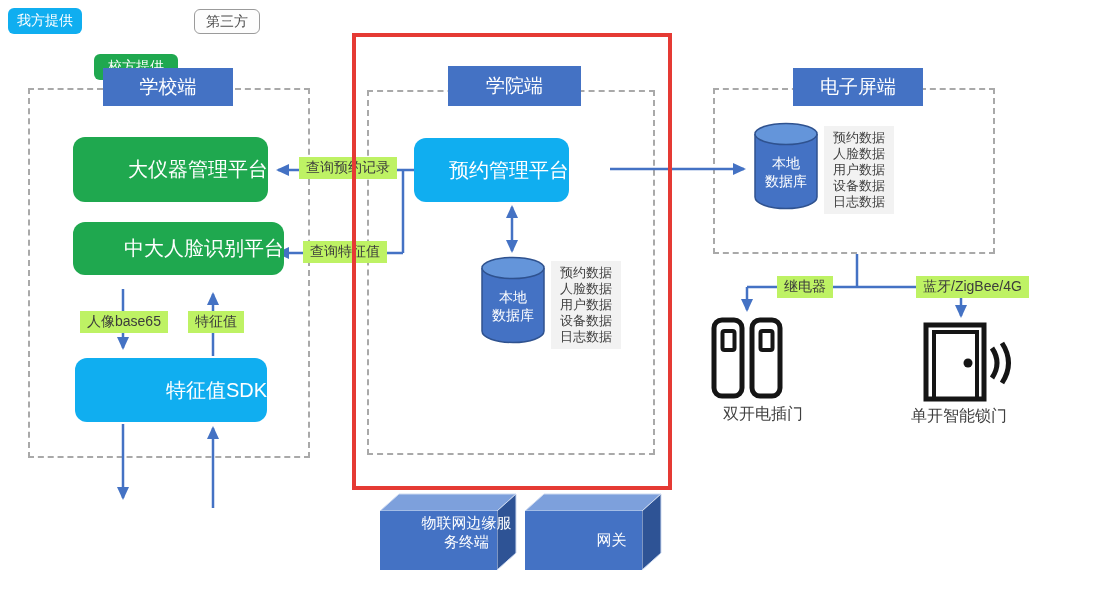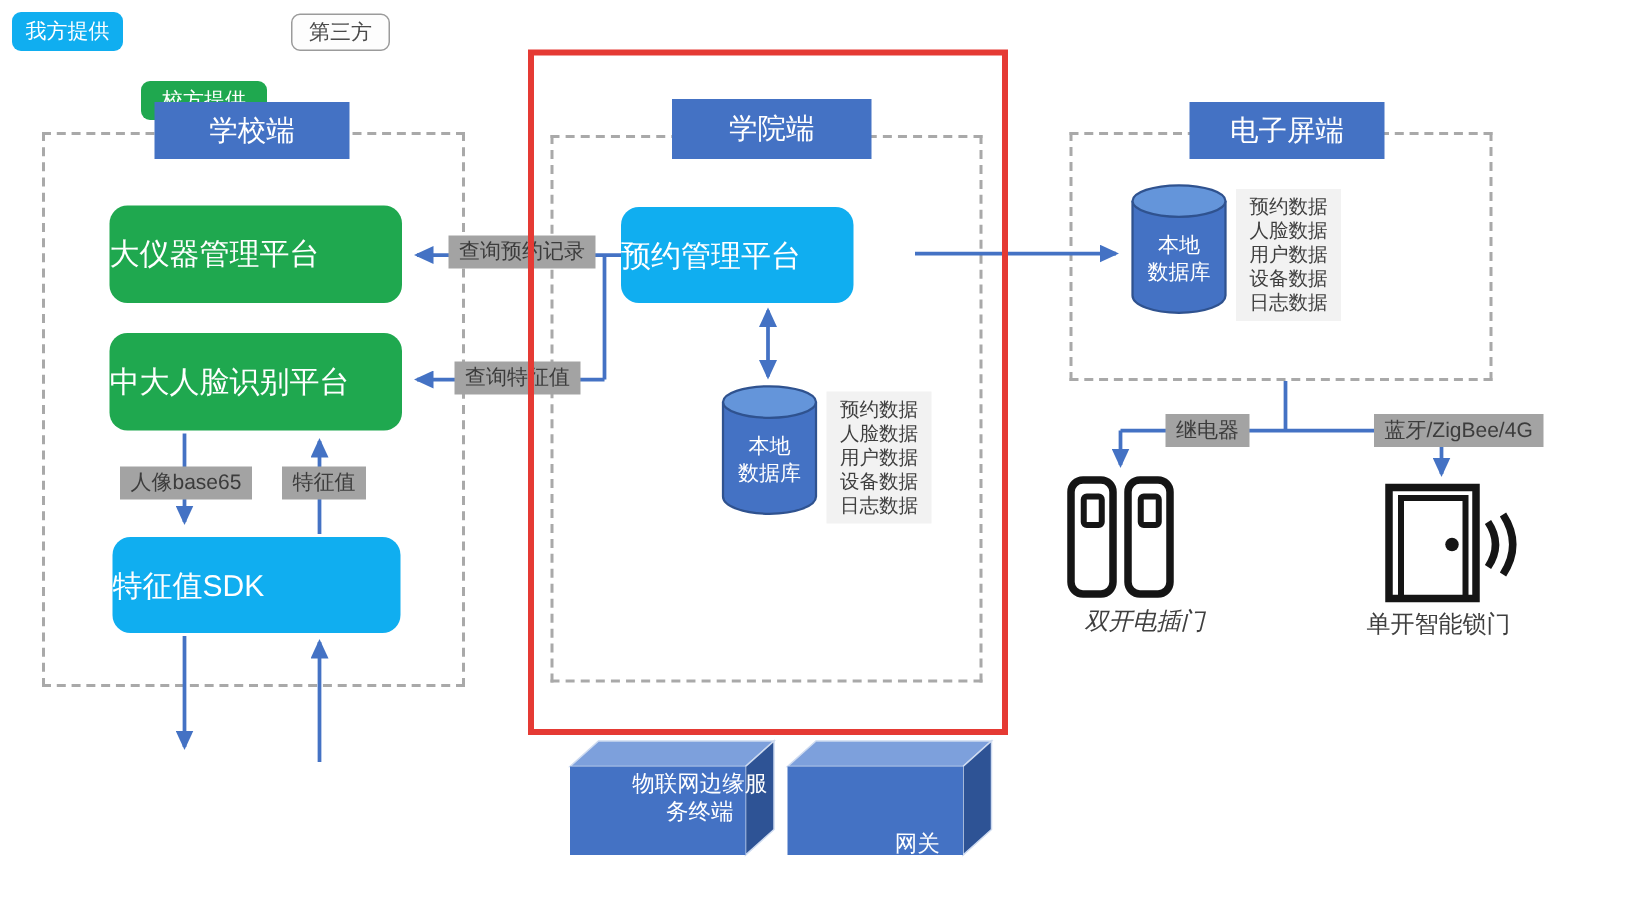--- a/index.html
+++ b/index.html
@@ -12,28 +12,28 @@
   .chip{display:flex;align-items:center;justify-content:center;font-size:14px;border-radius:6px;height:26px;}
   .chip-blue{background:#10aef0;color:#fff;width:74px;}
   .chip-green{background:#1fa84f;color:#fff;width:84px;margin-top:46px;}
   .chip-gray{background:#fdfdfd;color:#4a4a4a;border:1.5px solid #9b9b9b;width:64px;height:23px;}
   
   .frame{border:2px dashed #a9a9a9;z-index:1;}
   
   .hdr{background:#4472c4;color:#fff;display:flex;align-items:center;justify-content:center;
        font-size:19px;z-index:3;}
   
-  .node{display:flex;align-items:center;justify-content:flex-start;color:#fff;z-index:3;
+  .node{display:flex;align-items:center;justify-content:flex-end;color:#fff;z-index:3;
         border-radius:12px;font-size:20px;text-align:center;}
   .node-green{background:#1fa84f;}
   .node-cyan{background:#10aef0;}
   .node-gray{background:#f7f7f7;color:#3a3a3a;border:1.5px solid #7a7a7a;border-radius:10px;
              font-size:17px;line-height:1.3;flex-direction:column;}
   
-  .lbl{background:#a3a3a3;color:#3c3c3c;font-size:14px;padding:2px 7px;z-index:4;white-space:nowrap;}
+  .lbl{background:#bef264;color:#3c3c3c;font-size:14px;padding:2px 7px;z-index:4;white-space:nowrap;}
   
   .dblist{background:#f2f2f2;color:#3f3f3f;font-size:13px;line-height:16px;padding:4px 9px;z-index:3;}
   .dblist div{white-space:nowrap;}
   
   .redbox{border:4px solid #e53a34;z-index:5;pointer-events:none;}
   
   .wires{left:0;top:0;z-index:2;}
   .shape{z-index:3;}
   .facelabel{z-index:4;color:#fff;text-align:center;font-size:15px;line-height:1.25;padding-left:28px;}
   .doorlabel{z-index:3;color:#3f3f3f;font-size:16px;text-align:center;white-space:nowrap;}
@@ -86,21 +86,21 @@
   <div class="abs hdr" style="left:448px;top:66px;width:133px;height:40px;">
     <span>学院端</span>
   </div>
   <div class="abs hdr" style="left:793px;top:68px;width:130px;height:38px;">
     <span>电子屏端</span>
   </div>
 
   <div class="abs node node-green" style="left:73px;top:137px;width:195px;height:65px;">
     <span>大仪器管理平台</span>
   </div>
-  <div class="abs node node-green" style="left:73px;top:222px;width:195px;height:65px;">
+  <div class="abs node node-green" style="left:73px;top:222px;width:195px;height:53px;padding-left:16px;">
     <span>中大人脸识别平台</span>
   </div>
   <div class="abs node node-cyan" style="left:75px;top:358px;width:192px;height:64px;">
     <span>特征值SDK</span>
   </div>
 
   <div class="abs node node-cyan" style="left:414px;top:138px;width:155px;height:64px;">
     <span>预约管理平台</span>
   </div>
 
@@ -146,33 +146,33 @@
   </svg>
   <div class="abs facelabel" style="left:380px;top:514px;width:117px;">
     <div>物联网边缘服</div>
     <div>务终端</div>
   </div>
   <svg class="abs shape" style="left:523px;top:491px;" width="140" height="81" viewBox="0 0 140 81">
     <polygon points="2,20 21,3 138,3 119,20" fill="#7da0dc" stroke="#cddaf0" stroke-width="1"></polygon>
     <polygon points="119,20 138,3 138,62 119,79" fill="#2e5395" stroke="#cddaf0" stroke-width="1"></polygon>
     <polygon points="2,20 119,20 119,79 2,79" fill="#4472c4"></polygon>
   </svg>
-  <div class="abs facelabel" style="left:525px;top:531px;width:117px;margin-top:23px;">网关</div>
+  <div class="abs facelabel" style="left:525px;top:531px;width:117px;">网关</div>
 
   <svg class="abs shape" style="left:710px;top:316px;" width="74" height="84" viewBox="0 0 74 84">
     <g fill="none" stroke="#151515" stroke-width="5">
       <rect x="4" y="4" width="28" height="76" rx="8"></rect>
       <rect x="42" y="4" width="28" height="76" rx="8"></rect>
     </g>
     <g fill="none" stroke="#151515" stroke-width="4">
       <rect x="12.5" y="15" width="12" height="19" rx="2"></rect>
       <rect x="50.5" y="15" width="12" height="19" rx="2"></rect>
     </g>
   </svg>
-  <div class="abs doorlabel" style="left:713px;top:404px;width:100px;font-style:italic;">双开电插门</div>
+  <div class="abs doorlabel" style="left:713px;top:404px;width:100px;">双开电插门</div>
 
   <svg class="abs shape" style="left:922px;top:322px;" width="90" height="80" viewBox="0 0 90 80">
     <rect x="4" y="3" width="58" height="74" fill="none" stroke="#151515" stroke-width="5"></rect>
     <rect x="12" y="10" width="43" height="67" fill="none" stroke="#151515" stroke-width="4"></rect>
     <circle cx="46" cy="41" r="4.5" fill="#151515"></circle>
     <path d="M70,26 Q80,41 70,56" fill="none" stroke="#151515" stroke-width="5"></path>
     <path d="M80,21 Q93,41 80,61" fill="none" stroke="#151515" stroke-width="5"></path>
   </svg>
   <div class="abs doorlabel" style="left:903px;top:406px;width:112px;">单开智能锁门</div>
 

